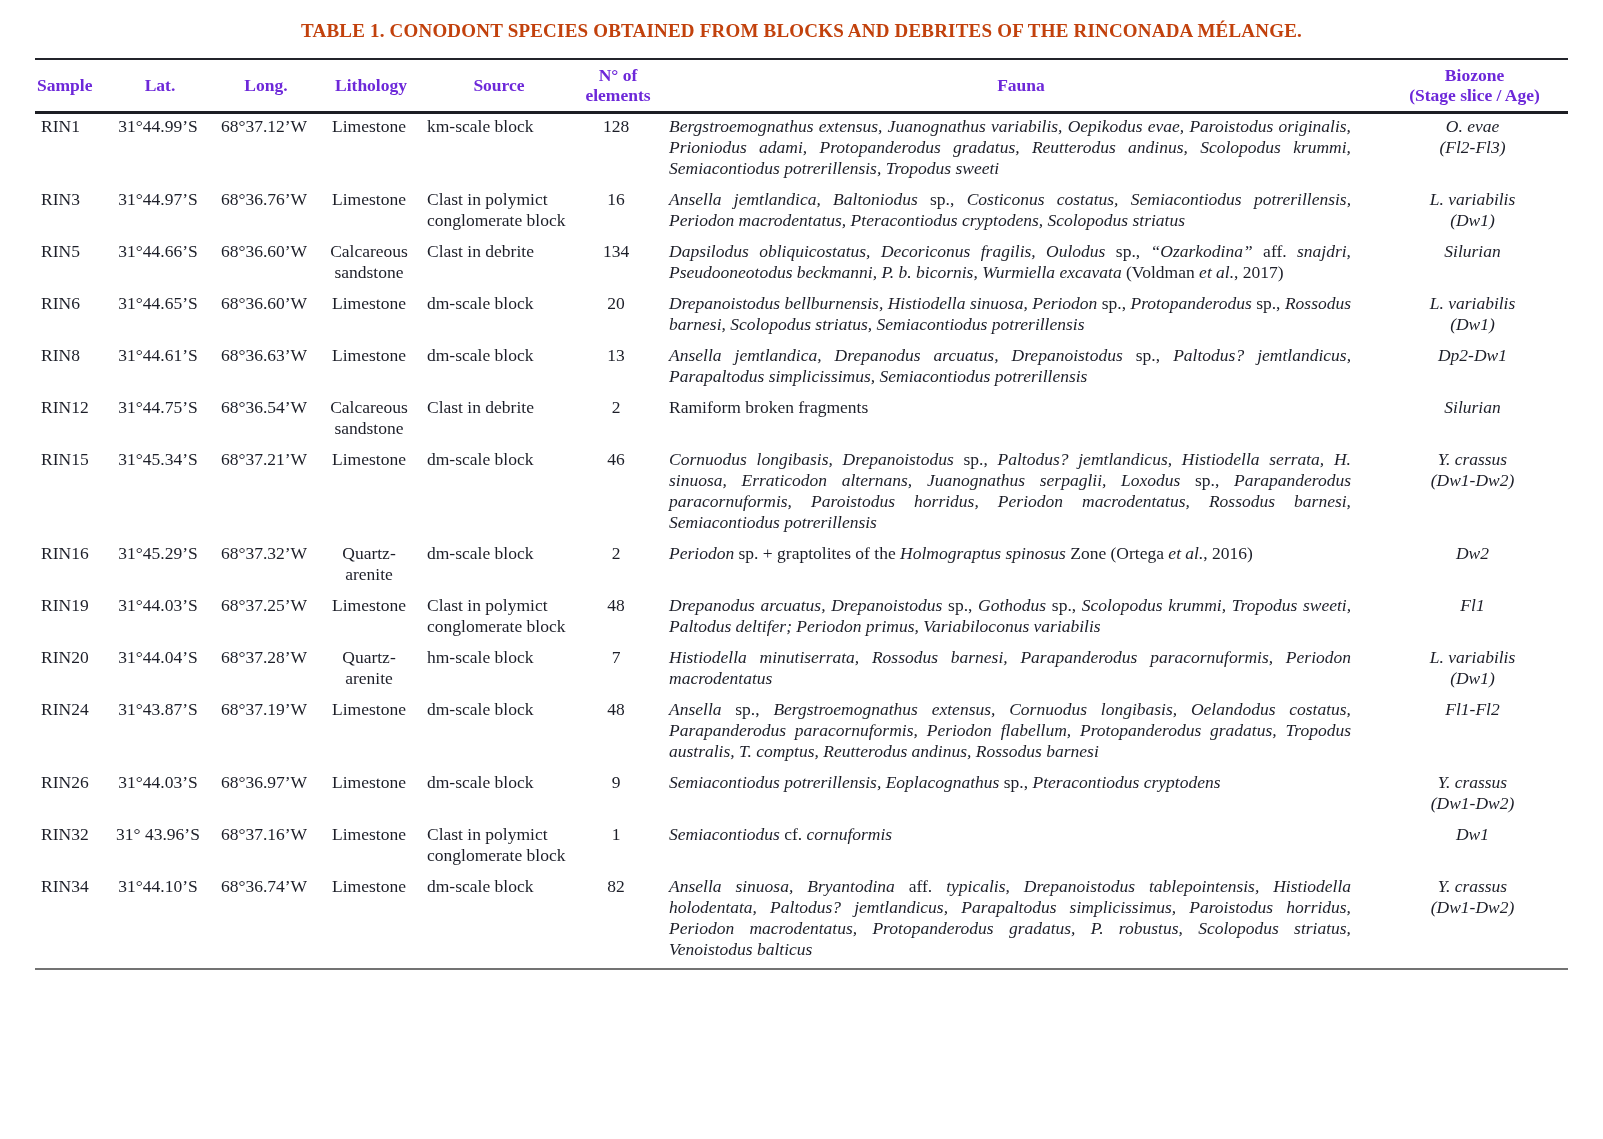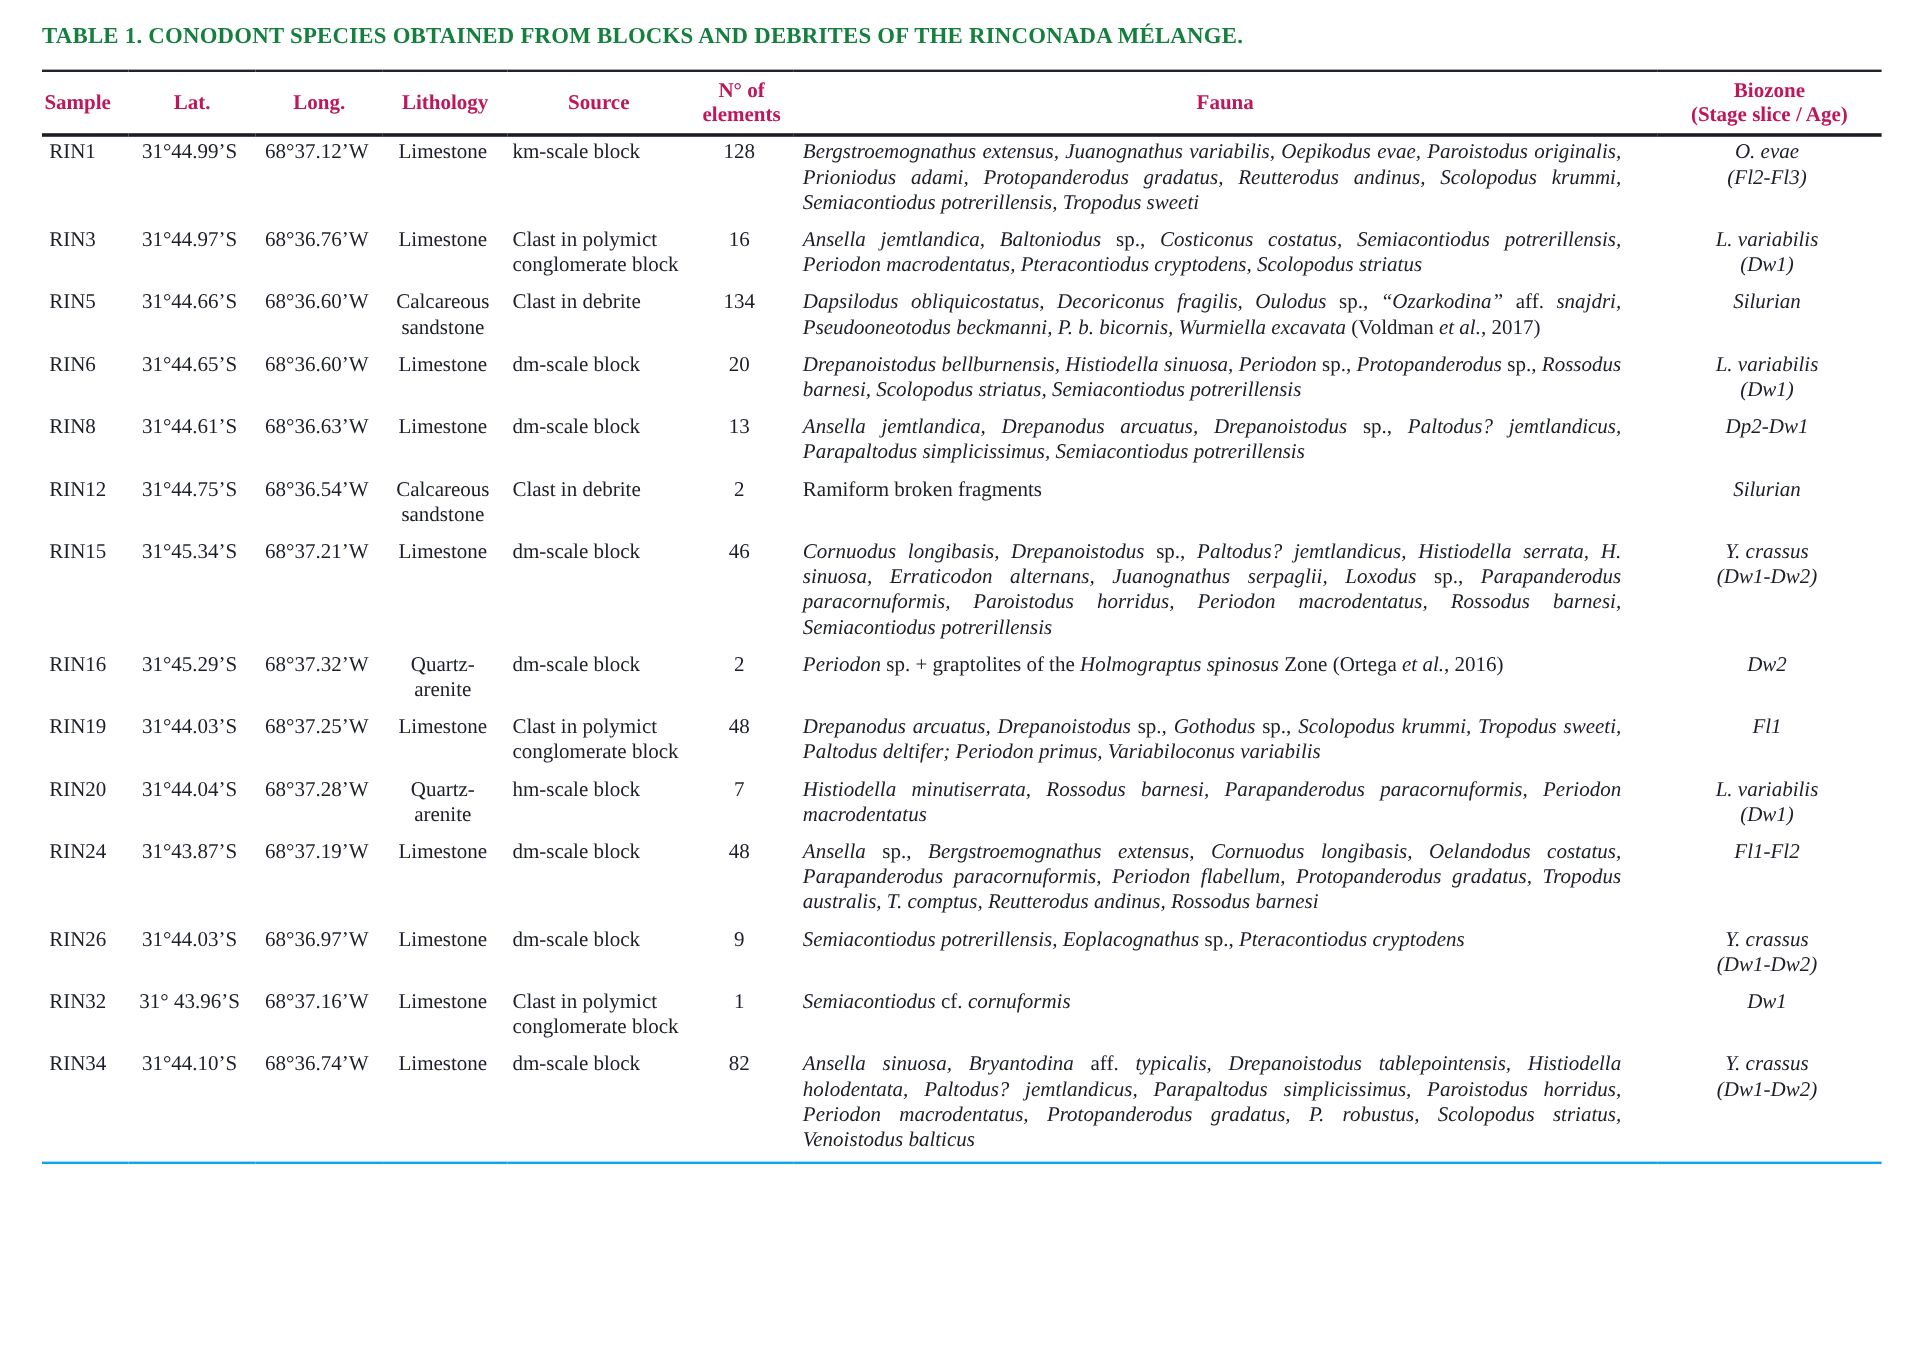--- a/index.html
+++ b/index.html
@@ -8,43 +8,44 @@
     font-family:"Liberation Serif","DejaVu Serif",serif;
     color:#1c1e28;
     -webkit-font-smoothing:antialiased;
   }
   .page{padding:10px 35px 0 35px;}
   .title{
     font-weight:bold;
     font-size:19px;
     letter-spacing:.2px;
     margin:10px 0 16px 0;
-    color:#15803d;
+    color:#c2410c;
+    text-align:center;
   }
   table{
     border-collapse:collapse;
     table-layout:fixed;
     width:1533px;
   }
   thead tr{
     border-top:2px solid #23242b;
     border-bottom:3px solid #1d1e24;
   }
   tbody{
-    border-bottom:2px solid #0ea5e9;
+    border-bottom:2px solid #737373;
   }
   th{
     font-weight:bold;
     font-size:17.5px;
     line-height:20px;
     vertical-align:middle;
     text-align:center;
     padding:5px 4px 6px 4px;
     white-space:pre-line;
-    color:#be185d;
+    color:#6d28d9;
   }
   th.c-sample{text-align:left;padding-left:2px;}
   td{
     vertical-align:top;
     font-size:17.5px;
     line-height:21px;
     padding:2px 4px 8px 0;
   }
   td.c-sample{text-align:left;padding-left:6px;}
   .c-center{text-align:center;}

